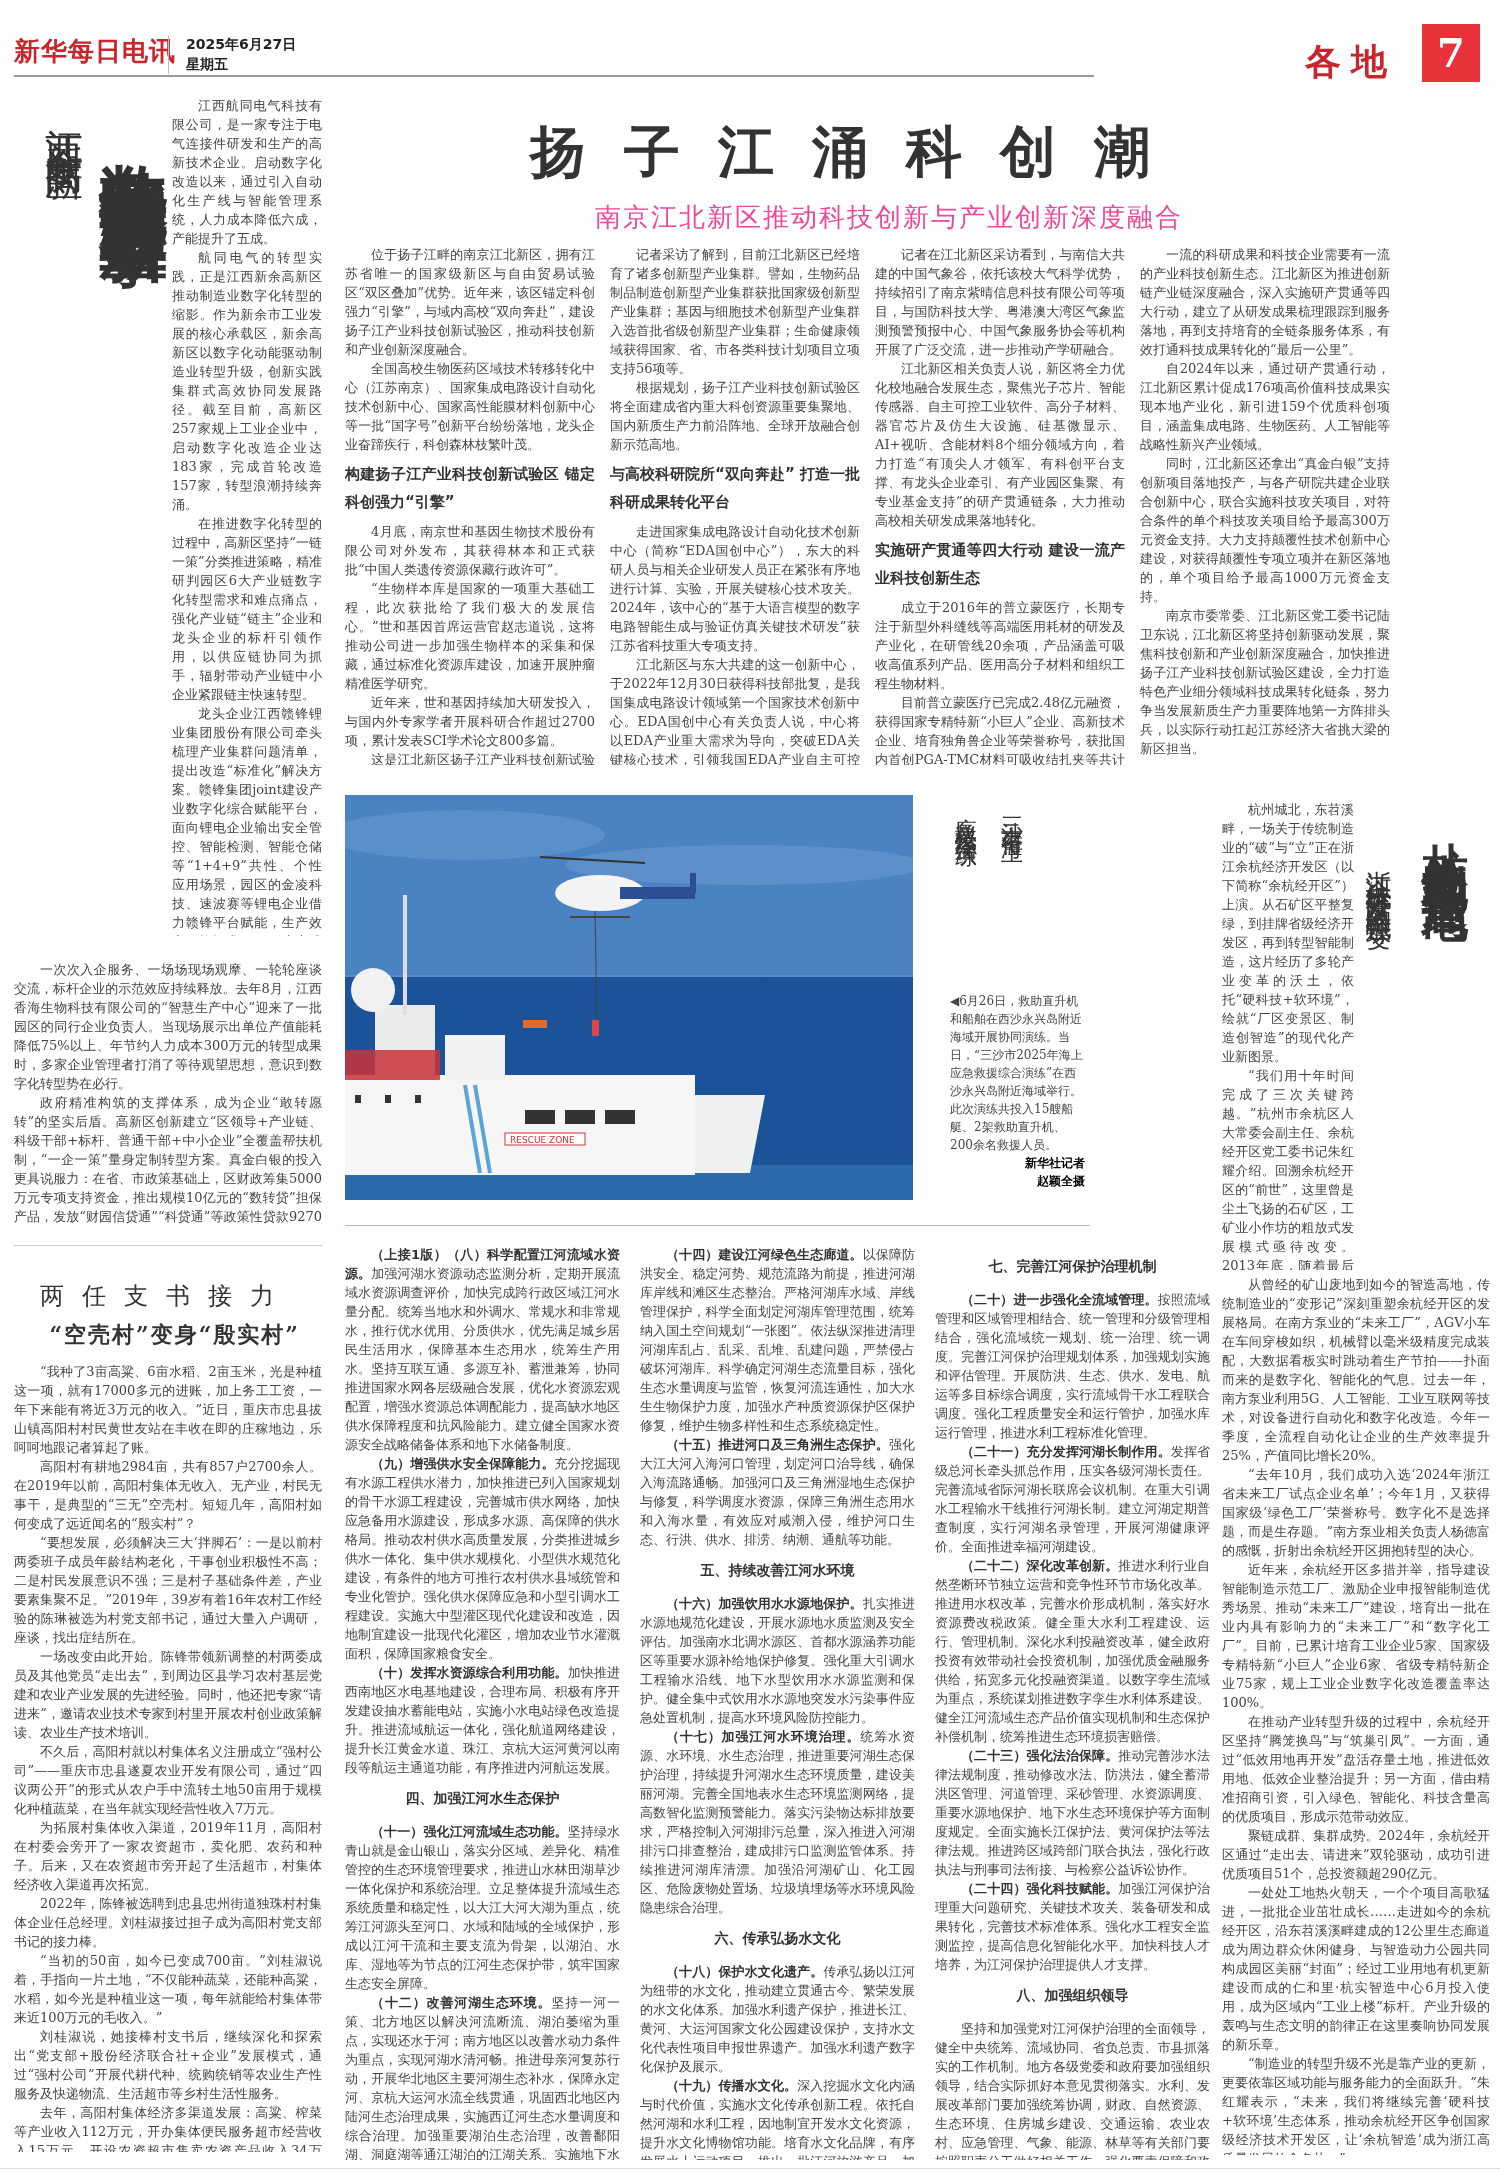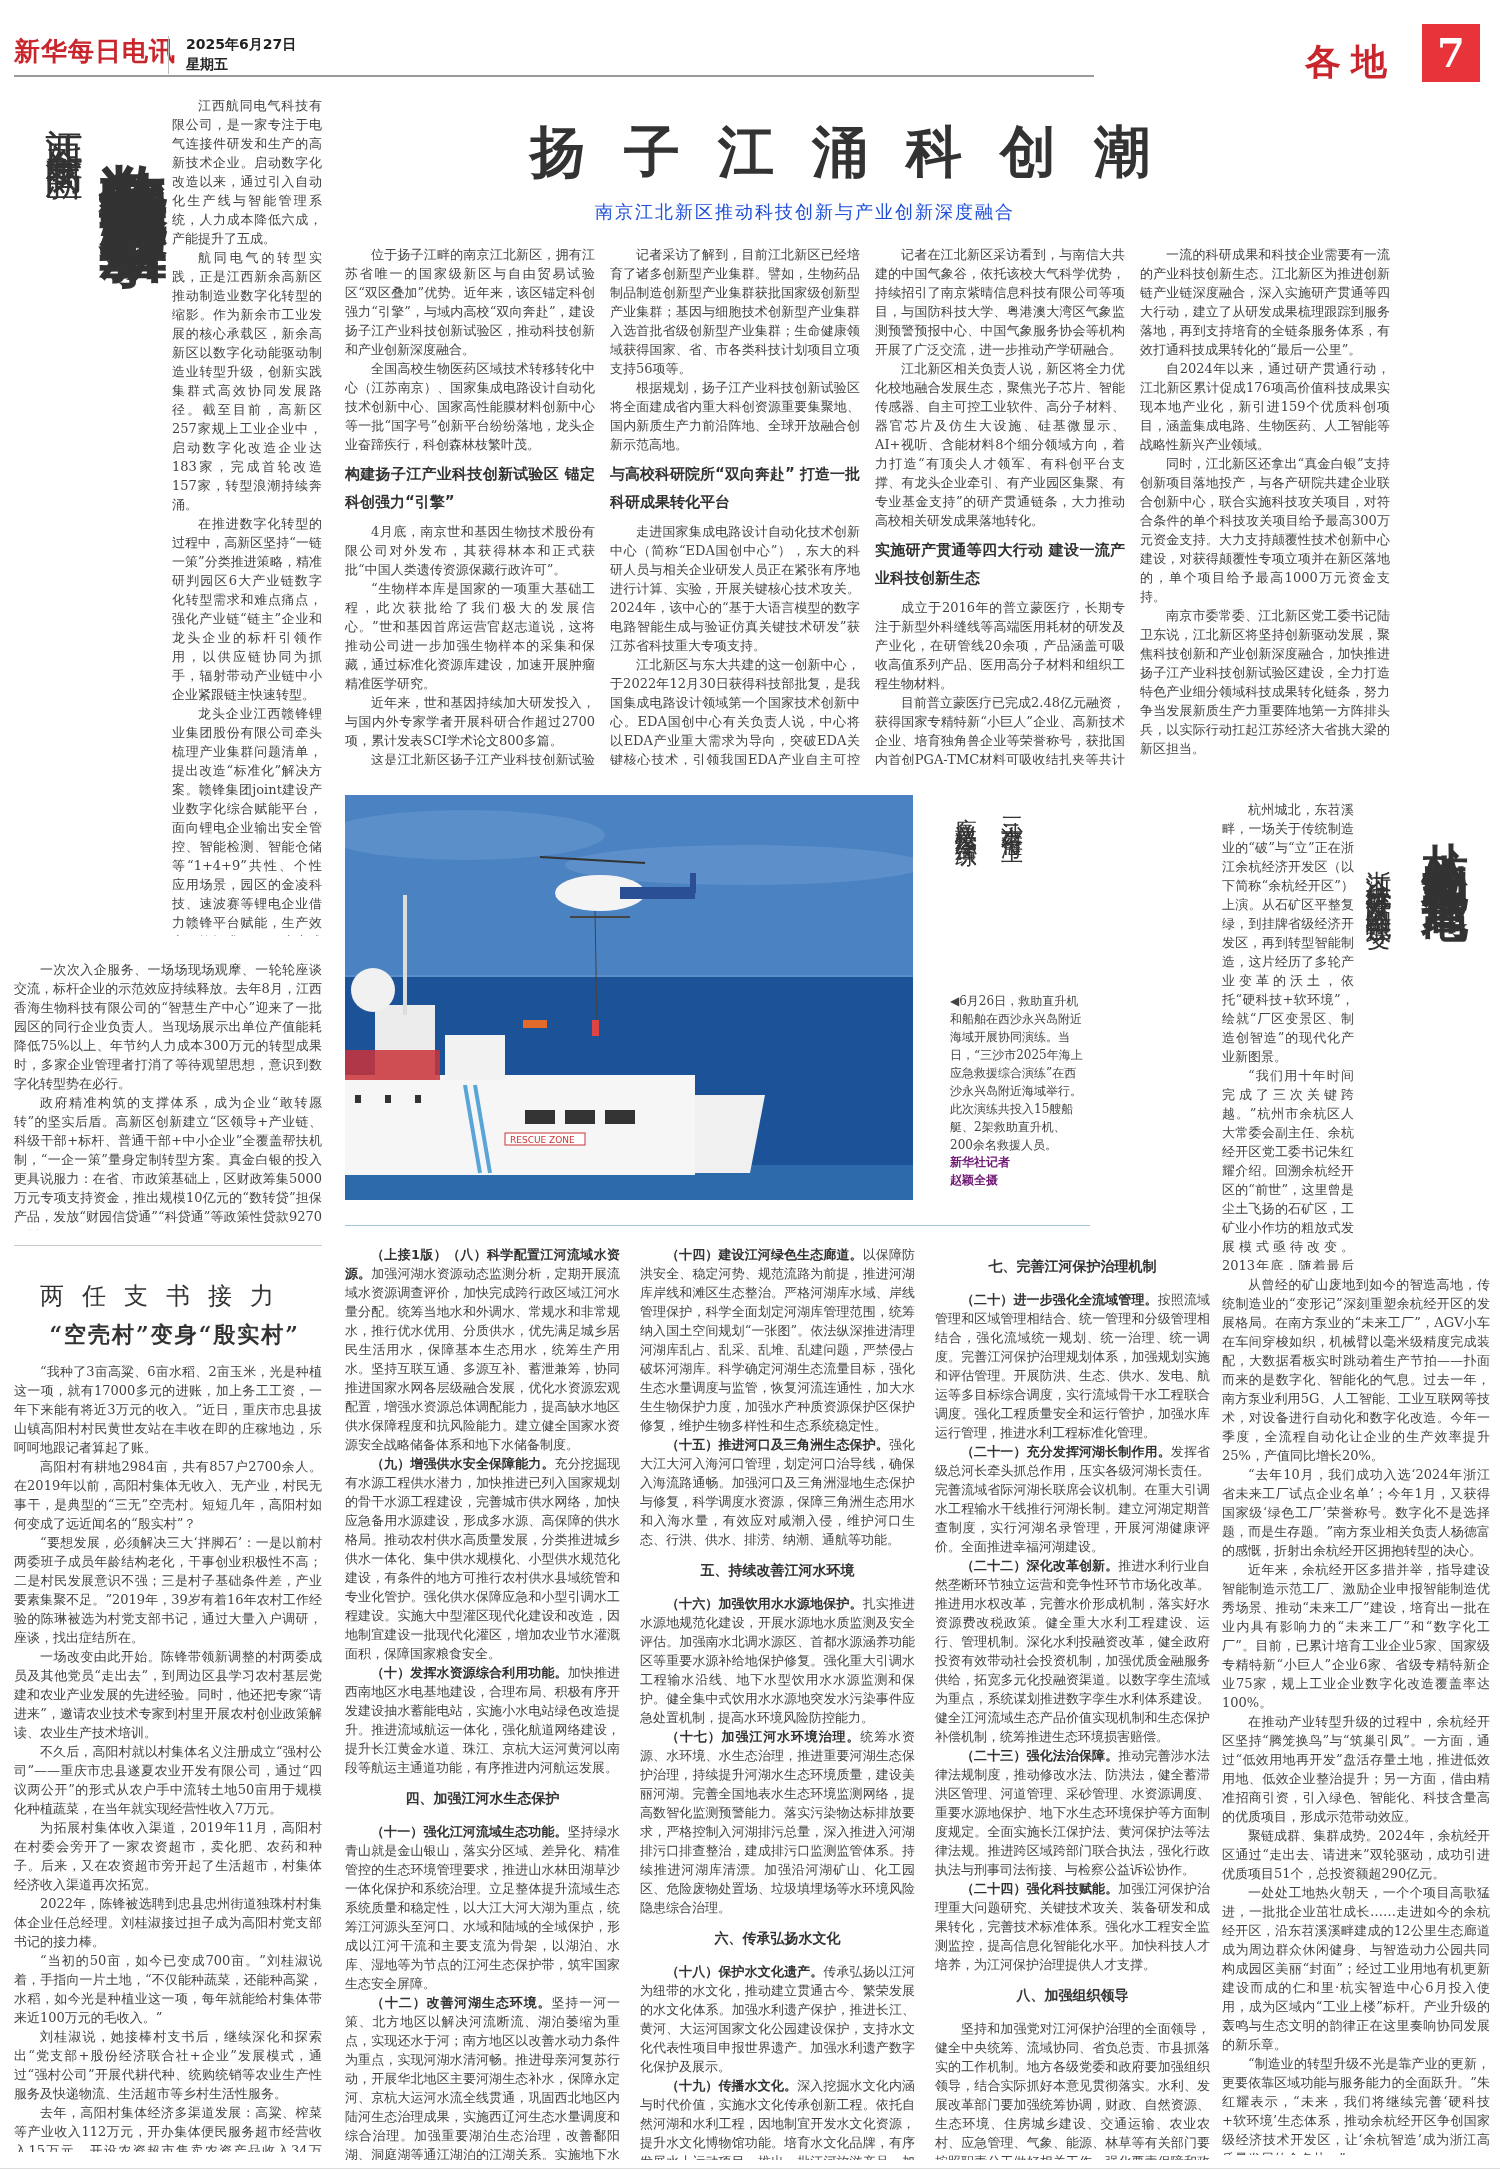--- a/index.html
+++ b/index.html
@@ -10,23 +10,23 @@
 .masthead-sep{left:168px;top:36px;width:1px;height:38px;background:#bbb}
 .masthead-date{left:186px;top:34px;font-size:14px;font-weight:bold;color:#222;font-family:"DejaVu Sans",sans-serif;line-height:20px}
 .masthead-rule{left:14px;top:75px;width:1080px;height:2px;background:#999}
 .section-name{left:1305px;top:38px;font-size:36px;font-weight:bold;color:#c8262c;letter-spacing:10px}
 .page-num{left:1422px;top:24px;width:58px;height:58px;background:#e8333a;color:#fff;font-size:40px;font-weight:bold;text-align:center;line-height:58px;font-family:"DejaVu Serif",serif}
 .vtext{writing-mode:vertical-rl;text-orientation:upright}
 .kicker1{left:38px;top:100px;font-size:38px;color:#333;font-family:"DejaVu Sans",sans-serif;letter-spacing:6px}
 .headline1{left:95px;top:110px;font-size:68px;font-weight:bold;color:#333;letter-spacing:4px;line-height:80px}
 .col{font-size:13px;line-height:19px;color:#444;text-align:justify}
 .col p{text-indent:2em}
-.byline{font-weight:bold;font-family:Liberation Mono, monospace;color:#701a75}
+.byline{text-align:right;font-weight:bold;font-family:Liberation Serif, serif;color:#000000}
 .h2-main{left:530px;top:115px;font-size:56px;font-weight:bold;color:#333;letter-spacing:38px}
-.h2-sub{left:595px;top:200px;font-size:18px;color:#1d4ed8;font-family:"DejaVu Sans",sans-serif;letter-spacing:2px}
+.h2-sub{left:595px;top:200px;font-size:26px;color:#ec4899;font-family:"DejaVu Sans",sans-serif;letter-spacing:2px}
 .subhead{font-family:"DejaVu Sans",sans-serif;font-weight:bold;font-size:15px;color:#333;line-height:28px;margin:6px 0}
 .photo{left:345px;top:795px;width:568px;height:405px;overflow:hidden;background:linear-gradient(#3a6fb3 0%,#4d86c6 35%,#5d8ec9 46%,#1f5ba6 47%,#1b4f95 80%,#2a5e9f 100%)}
 .photo-title{left:950px;top:800px;font-size:22px;color:#333;letter-spacing:4px;line-height:32px}
 .photo-caption{left:950px;top:992px;width:135px;font-size:12px;line-height:18px;color:#444;font-family:"DejaVu Serif",serif}
 .h3-main{left:1418px;top:805px;font-size:46px;color:#333;letter-spacing:6px;line-height:56px;font-weight:bold}
 .h3-sub{left:1362px;top:850px;font-size:26px;color:#333;letter-spacing:4px;font-family:"DejaVu Sans",sans-serif}
 .hr{height:1px;background:#ccc}
 .sec-head{font-family:"DejaVu Sans",sans-serif;font-weight:bold;font-size:14px;text-align:center;color:#333;margin:12px 0 14px}
 .bold-lead{font-weight:bold;font-family:"DejaVu Sans",sans-serif;color:#333}
 .h4-main{left:40px;top:1280px;width:260px;text-align:left;font-size:24px;letter-spacing:18px;color:#333}

